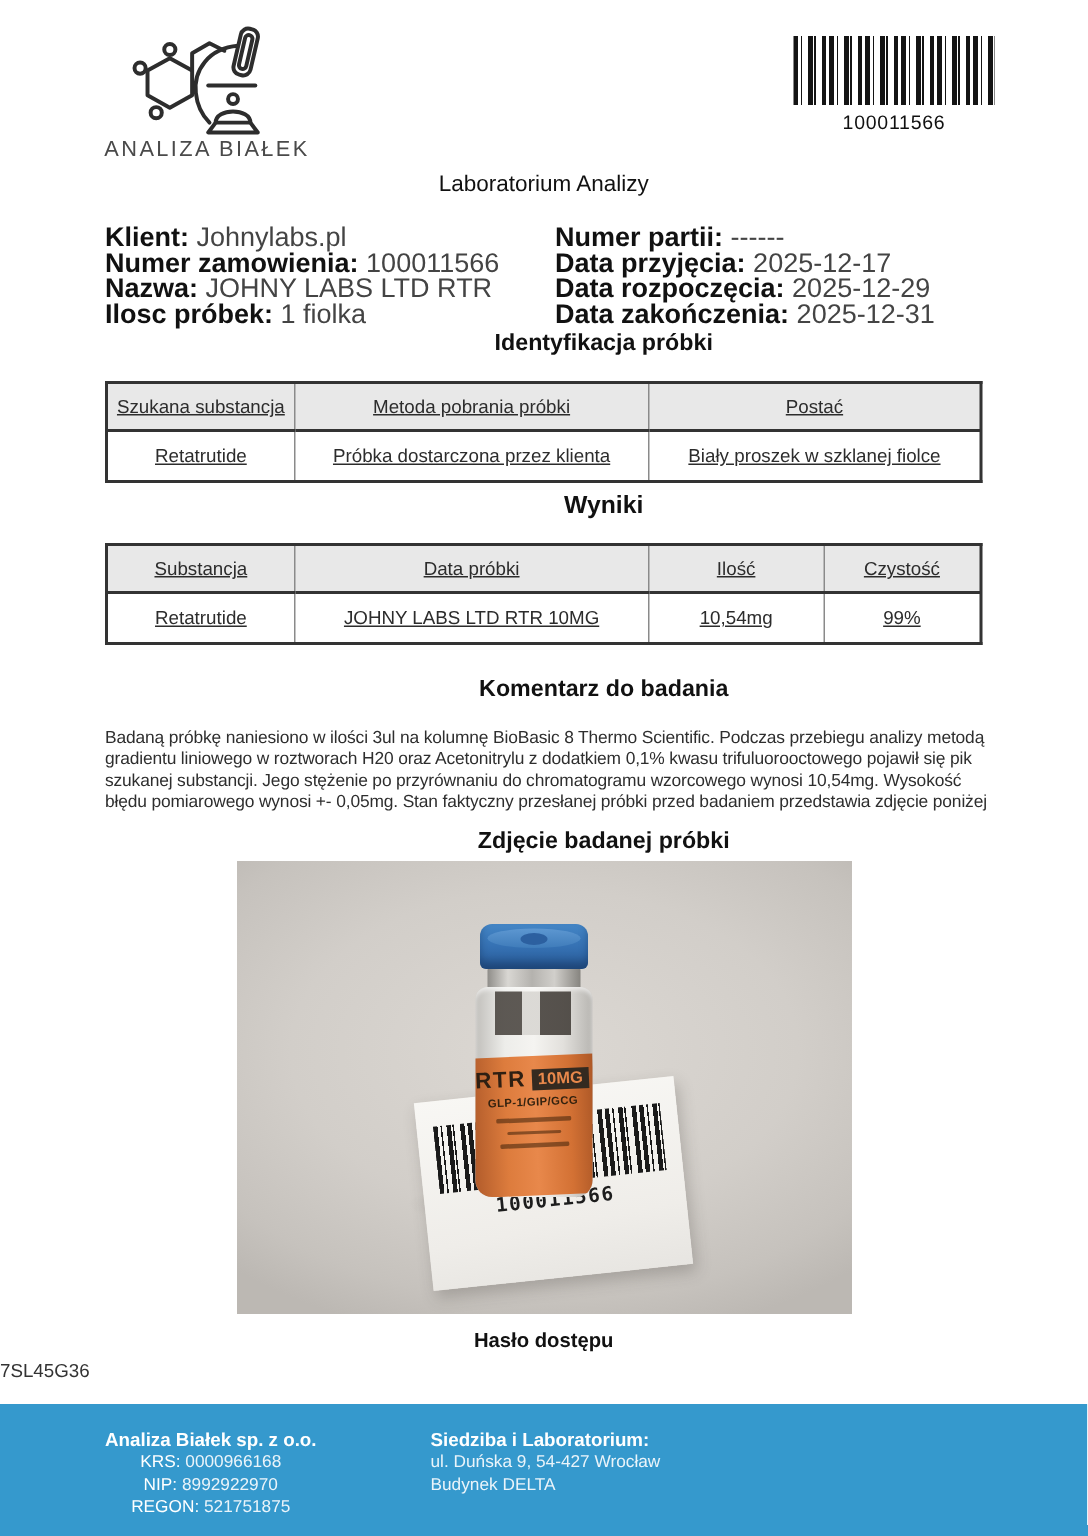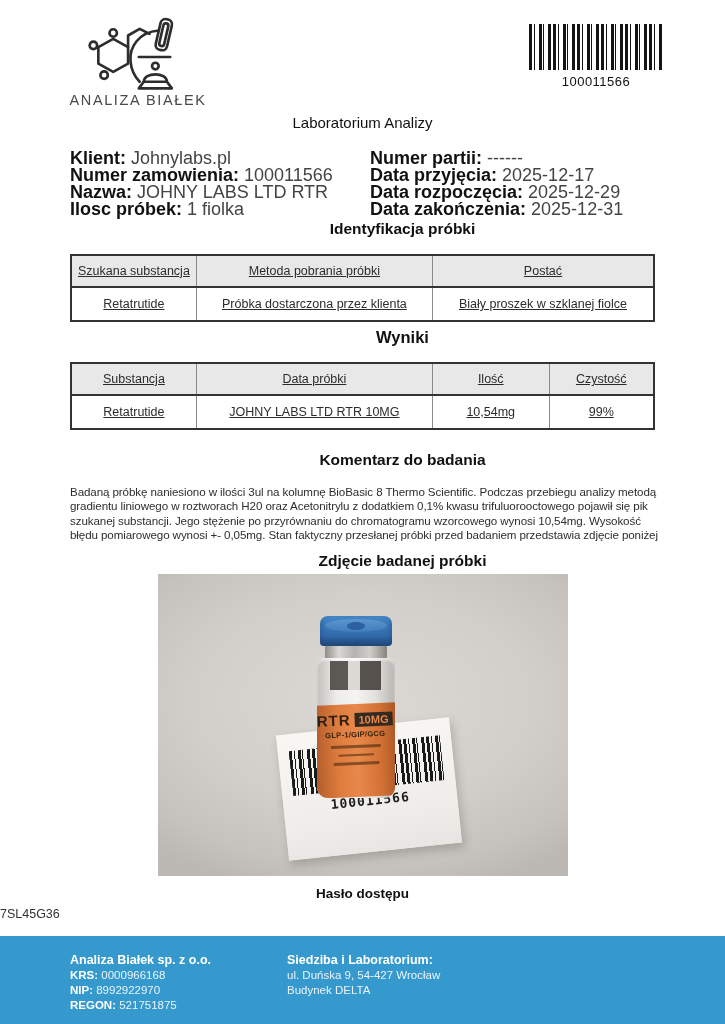--- a/index.html
+++ b/index.html
@@ -95,22 +95,22 @@
   
   .pass-label{position:absolute;top:886px;left:0;width:100%;text-align:center;
     font-size:13.5px;font-weight:bold;color:#111;}
   .pass-value{position:absolute;top:907px;left:0;width:100%;text-align:left;
     font-size:12.5px;color:#333;}
 
   
   .footer{position:absolute;left:0;top:936px;width:725px;height:88px;background:#3599cd;}
   .fcol{position:absolute;top:17px;color:#eaf4fa;font-size:11.5px;line-height:15px;}
   .fcol .ftitle{font-weight:bold;font-size:12.5px;color:#ffffff;}
-  .fcol .flbl{font-weight:bold;color:#ffffff;}
-  .fcol1{left:70px;}.fcol2{left:287px;}.fcol3{left:533px;}
+  .fcol .flbl{font-weight:normal;color:#ffffff;}
+  .fcol1{left:70px;text-align:center;}.fcol2{left:287px;}.fcol3{left:533px;}
 </style>
 </head>
 <body>
 
 <div class="page">
 
   <div class="logo-wrap">
     <svg class="logo-svg" width="118" height="76" viewBox="0 0 130 92">
       <g fill="none" stroke="#2d2d2d" stroke-width="3.2" stroke-linecap="round" stroke-linejoin="round">
         <path d="M35 30 L53 40 L53 60 L35 70 L17 60 L17 40 Z"></path>

